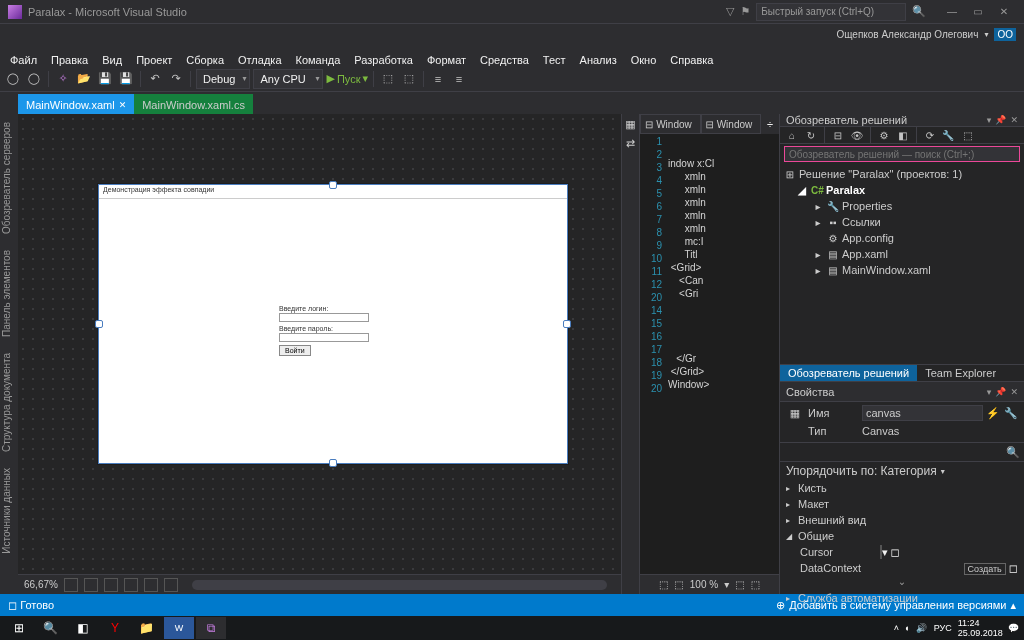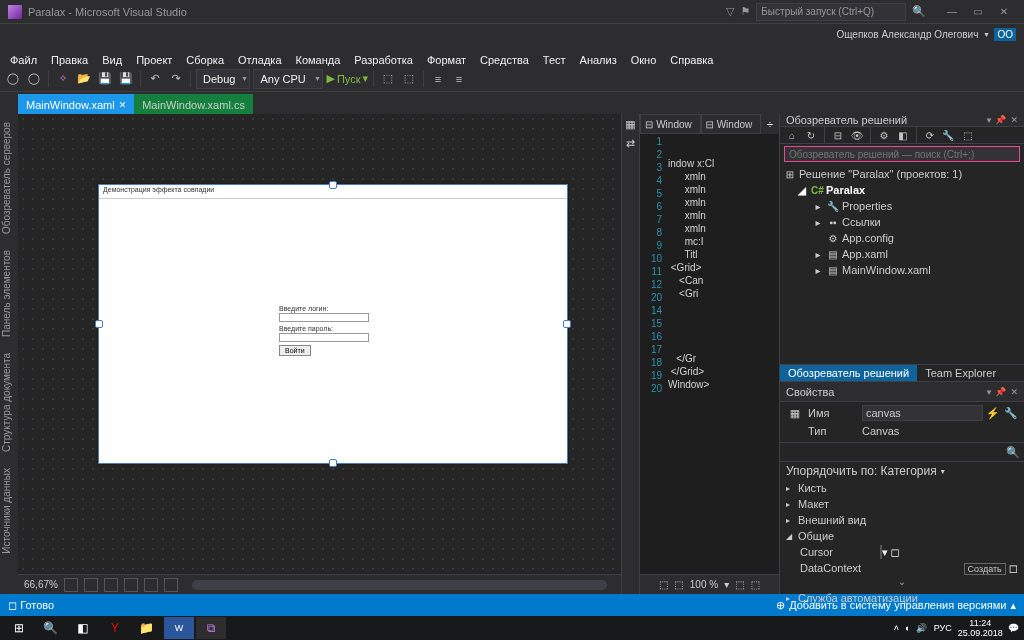--- a/index.html
+++ b/index.html
@@ -107,21 +107,21 @@
 .statusbar { height: 22px; background: #007acc; color: #fff; display: flex; align-items: center; padding: 0 8px; font-size: 11px; }
 .statusbar .sp { flex: 1; }
 .statusbar .add { display: flex; align-items: center; gap: 4px; }
 
 
 .taskbar { height: 24px; background: #17191b; display: flex; align-items: center; padding: 0 4px; gap: 2px; }
 .taskbar .tb-item { width: 30px; height: 22px; display: flex; align-items: center; justify-content: center; color: #fff; font-size: 12px; }
 .taskbar .tb-item.active { background: #2d2d30; }
 .taskbar .sp { flex: 1; }
 .taskbar .tray { display: flex; align-items: center; gap: 6px; color: #fff; font-size: 9px; }
-.taskbar .clock { text-align: center; line-height: 10px; }
+.taskbar .clock { text-align: left; line-height: 10px; }
 </style>
 </head>
 <body>
 
 <div class="titlebar">
   <div class="vs-logo"></div>
   <div class="titlebar-title">Paralax - Microsoft Visual Studio</div>
   <div class="titlebar-spacer"></div>
   <div class="titlebar-right">
     <span style="color:#999;font-size:11px;">▽</span>

